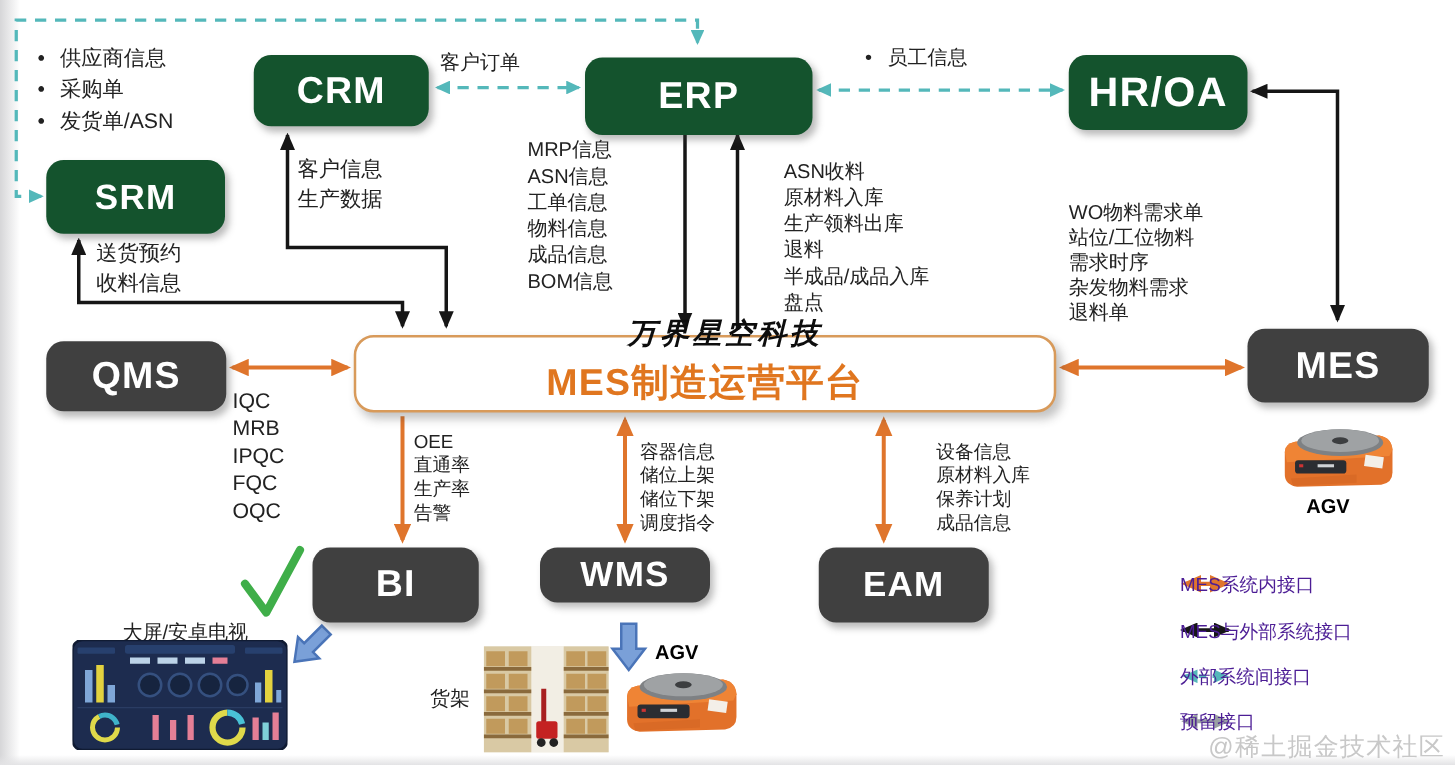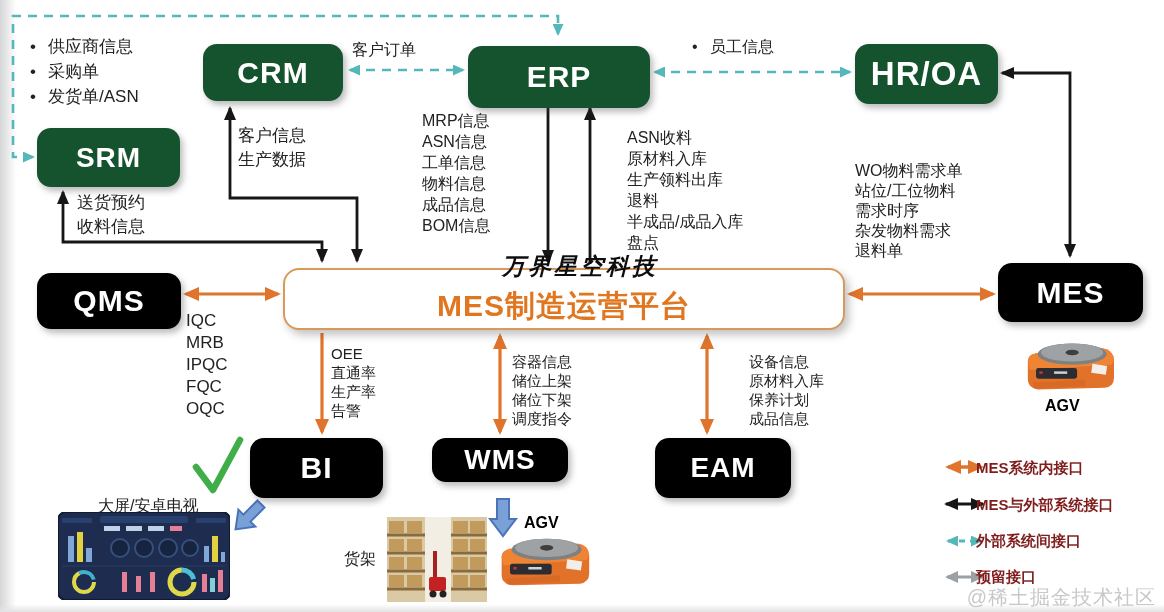--- a/index.html
+++ b/index.html
@@ -12,21 +12,21 @@
   .bg-left{position:absolute;left:0;top:0;width:16px;height:100%;
     background:linear-gradient(to right,#d6d6d8,rgba(255,255,255,0));}
   .bg-bottom{position:absolute;left:0;bottom:0;width:100%;height:8px;
     background:linear-gradient(to top,#e3e3e5,rgba(255,255,255,0));}
   .sysbox{
     position:absolute;display:flex;align-items:center;justify-content:center;
     border-radius:14px;color:#fff;font-weight:bold;letter-spacing:1px;
     box-shadow:3px 4px 6px rgba(60,60,60,.35);
   }
   .teal{background:#14532d;align-items:center;}
-  .orange{background:#000000;}
+  .orange{background:#404040;}
   .platform{
     position:absolute;left:283px;top:268px;width:562px;height:62px;
     background:#fff;border:2px solid #d89a5a;border-radius:16px;
     box-shadow:4px 5px 8px rgba(60,60,60,.3);box-sizing:border-box;
   }
   .brand{
     position:absolute;left:410px;top:251px;width:340px;text-align:center;
     font-weight:900;font-size:23px;color:#0d0d0d;letter-spacing:3px;
     font-family:"Liberation Serif","DejaVu Serif",serif;font-style:italic;
   }
@@ -34,21 +34,21 @@
     position:absolute;left:283px;top:286px;width:562px;text-align:center;
     font-weight:900;font-size:30px;color:#e0761f;letter-spacing:1px;
   }
   .lines{position:absolute;font-size:16px;line-height:21px;color:#222;}
   .lines div{white-space:nowrap;}
   .bullets div{padding-left:20px;position:relative;}
   .bullets div::before{content:"•";position:absolute;left:2px;}
   .lbl{position:absolute;font-size:16px;color:#222;white-space:nowrap;}
   .bold{font-weight:bold;color:#000;}
   svg.overlay{position:absolute;left:0;top:0;width:1164px;height:612px;pointer-events:none;}
-  .legend-text{position:absolute;left:976px;font-size:15px;font-weight:bold;color:#7f1d1d;white-space:nowrap;}
+  .legend-text{position:absolute;left:944px;font-size:15px;font-weight:normal;color:#4c1d95;white-space:nowrap;}
   .watermark{position:absolute;right:8px;top:584px;font-size:20px;color:#c8c8c8;letter-spacing:1px;}
   .imgbox{position:absolute;}
 </style>
 </head>
 <body>
 
 <div id="canvas">
   <div class="bg-left"></div>
   <div class="bg-bottom"></div>
 

